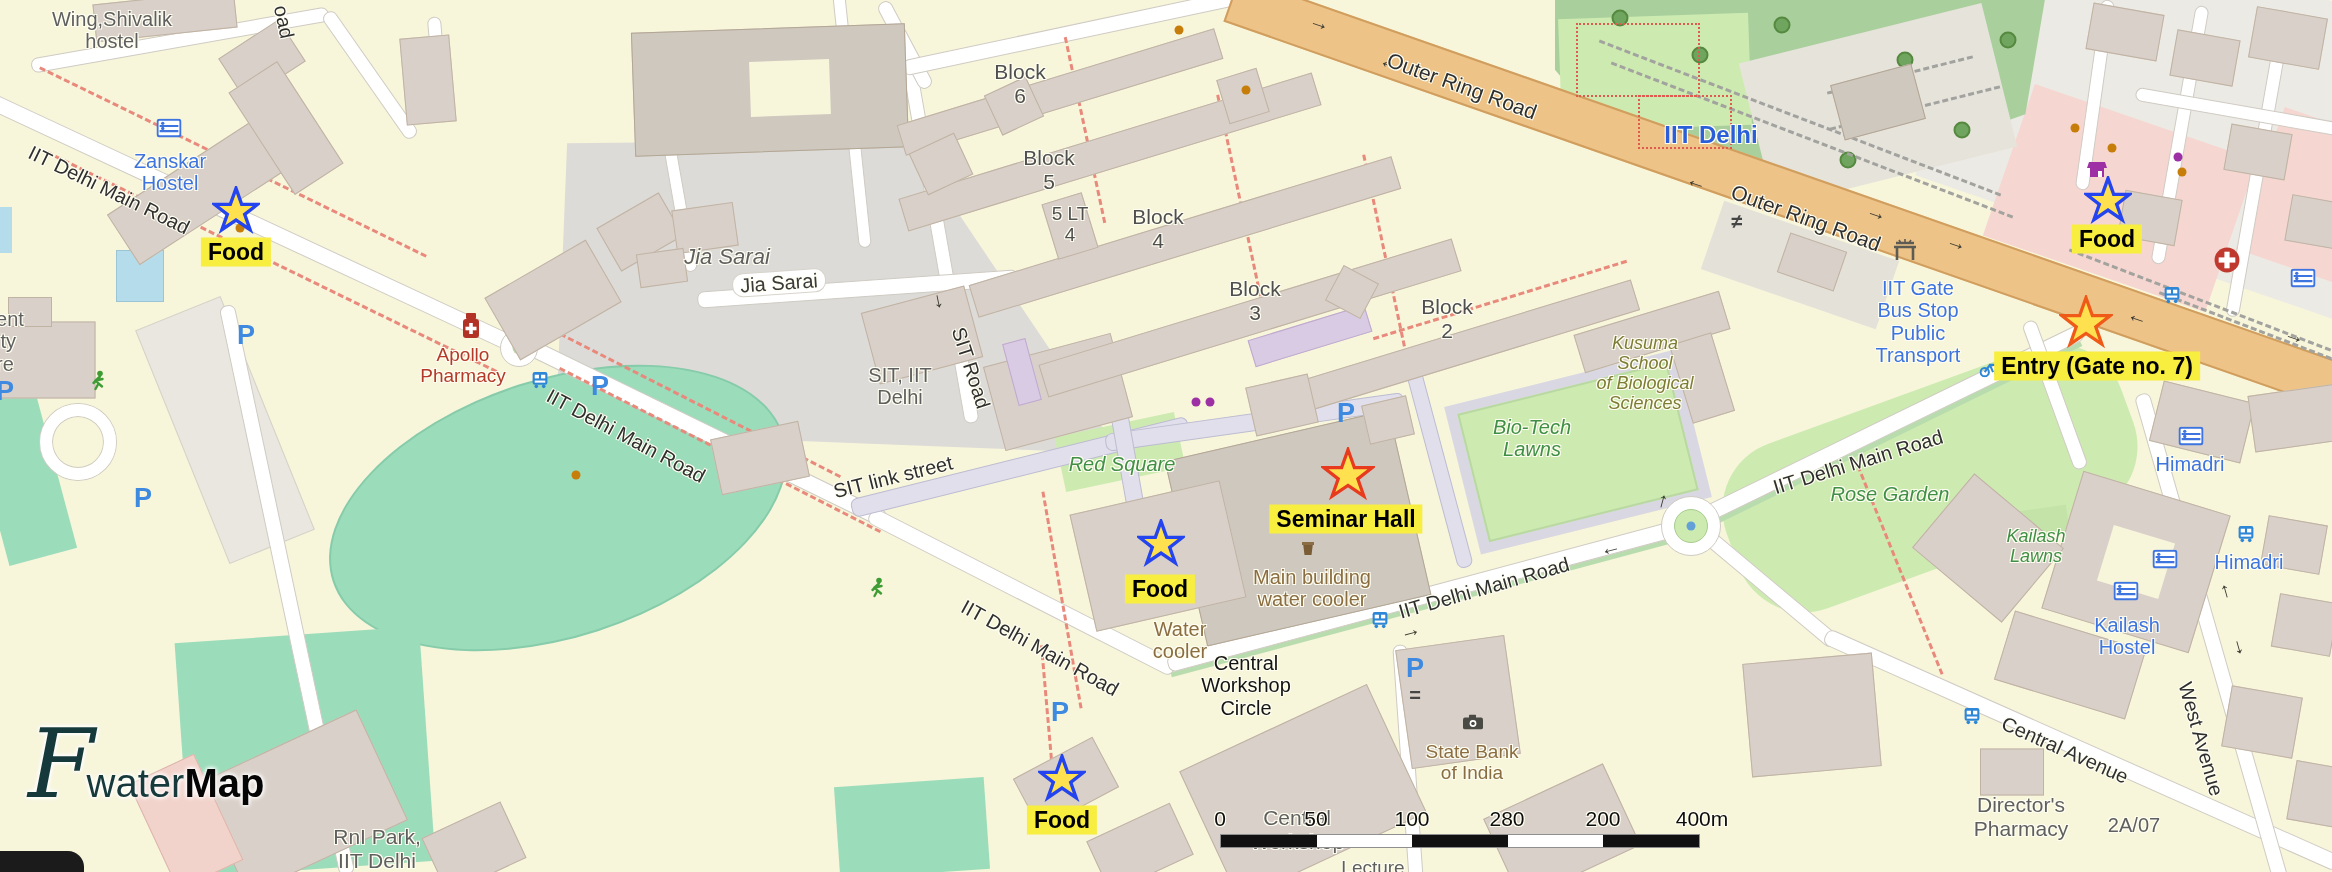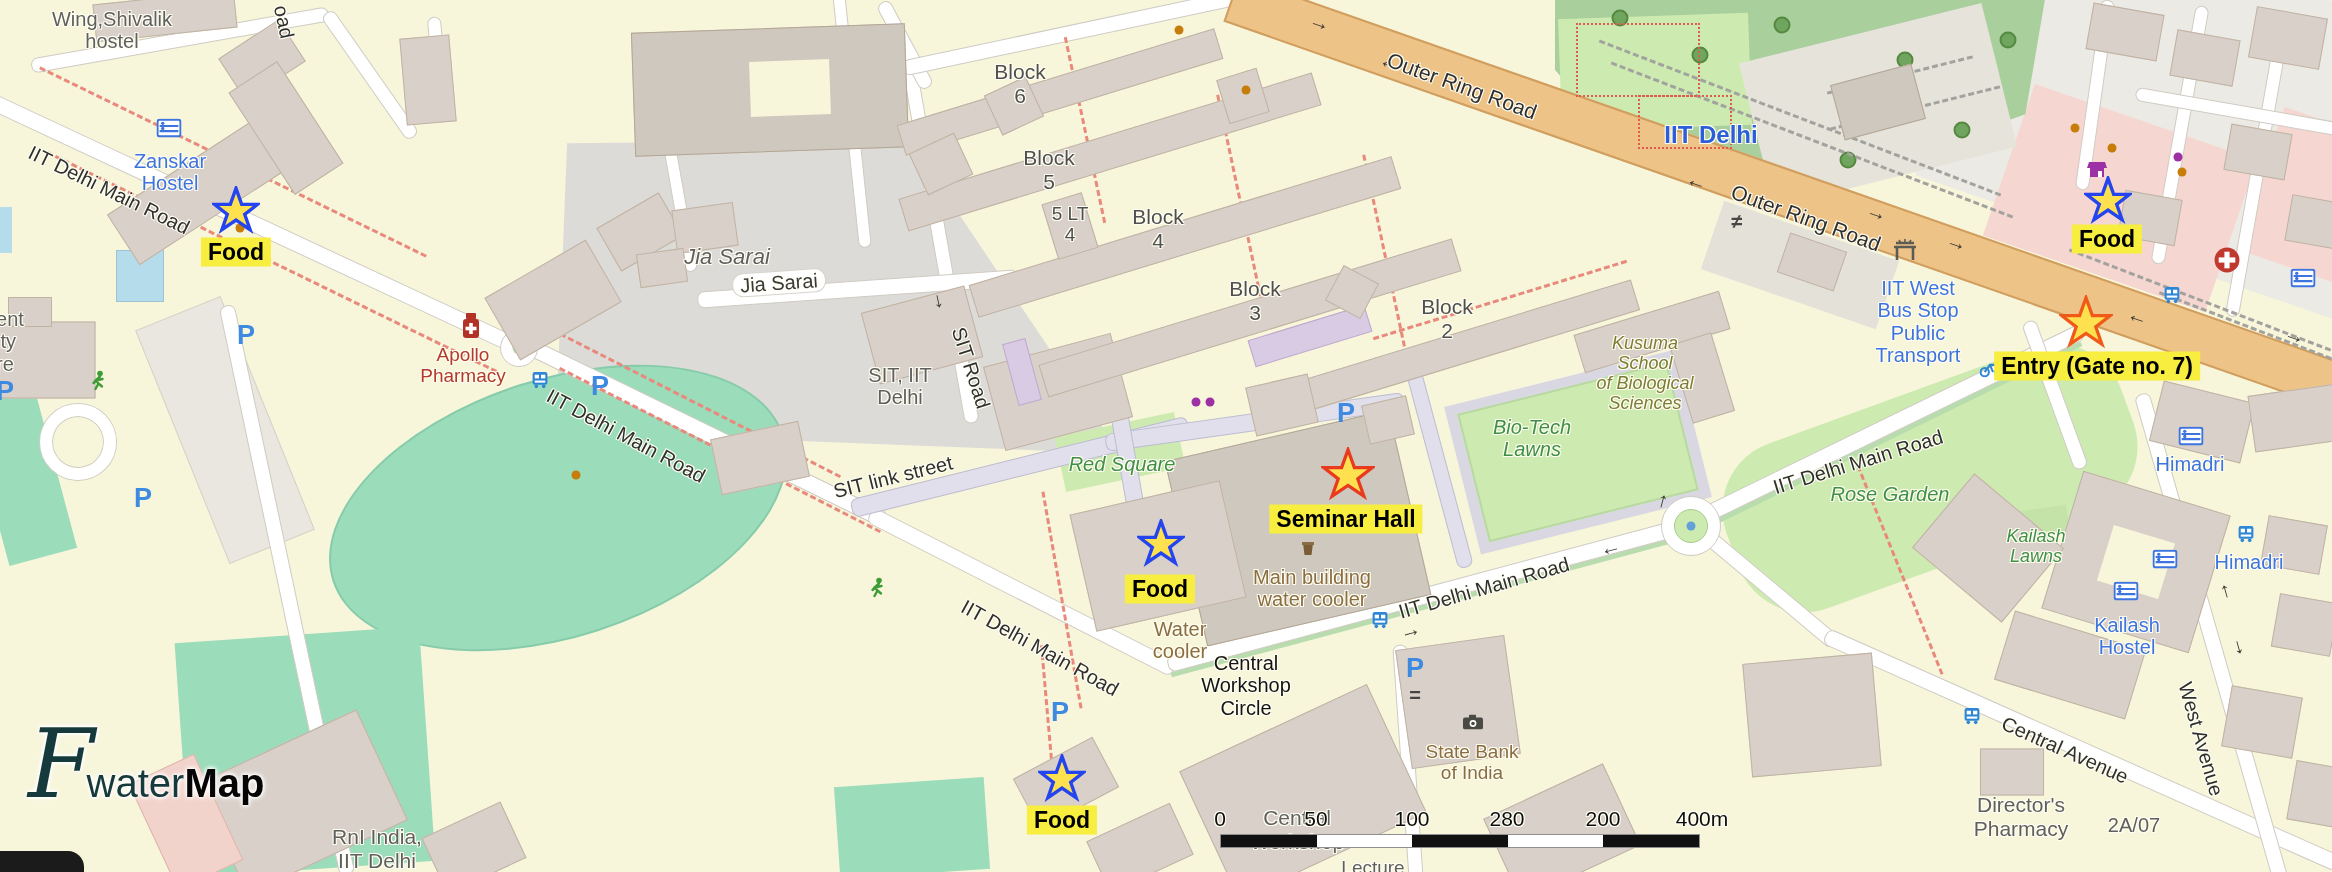--- a/index.html
+++ b/index.html
@@ -402,24 +402,24 @@
   <div class="c lbl brn" style="left:1180px;top:640px">Water
 cooler</div>
   <div class="c lbl blk" style="left:1246px;top:686px">Central
 Workshop
 Circle</div>
   <div class="c lbl brn" style="left:1472px;top:762px;font-size:19px">State Bank
 of India</div>
   <div class="c lbl" style="left:1297px;top:830px;font-size:21px">Central
 Workshop</div>
   <div class="c lbl" style="left:1373px;top:868px;font-size:19px">Lecture</div>
-  <div class="c lbl" style="left:377px;top:849px;font-size:21px">RnI India,
+  <div class="c lbl" style="left:377px;top:849px;font-size:21px">RnI Park,
 IIT Delhi</div>
   <div class="c lbl cam" style="left:1711px;top:135px;white-space:nowrap">IIT Delhi</div>
-  <div class="c lbl blu" style="left:1918px;top:322px">IIT West
+  <div class="c lbl blu" style="left:1918px;top:322px">IIT Gate
 Bus Stop
 Public
 Transport</div>
   <div class="c lbl blu" style="left:2190px;top:464px">Himadri</div>
   <div class="c lbl blu" style="left:2249px;top:562px">Himadri</div>
   <div class="c lbl blu" style="left:2127px;top:636px">Kailash
 Hostel</div>
   <div class="c lbl nat" style="left:2036px;top:546px;font-size:18px">Kailash
 Lawns</div>
   <div class="c lbl nat" style="left:1890px;top:494px;white-space:nowrap">Rose Garden</div>

